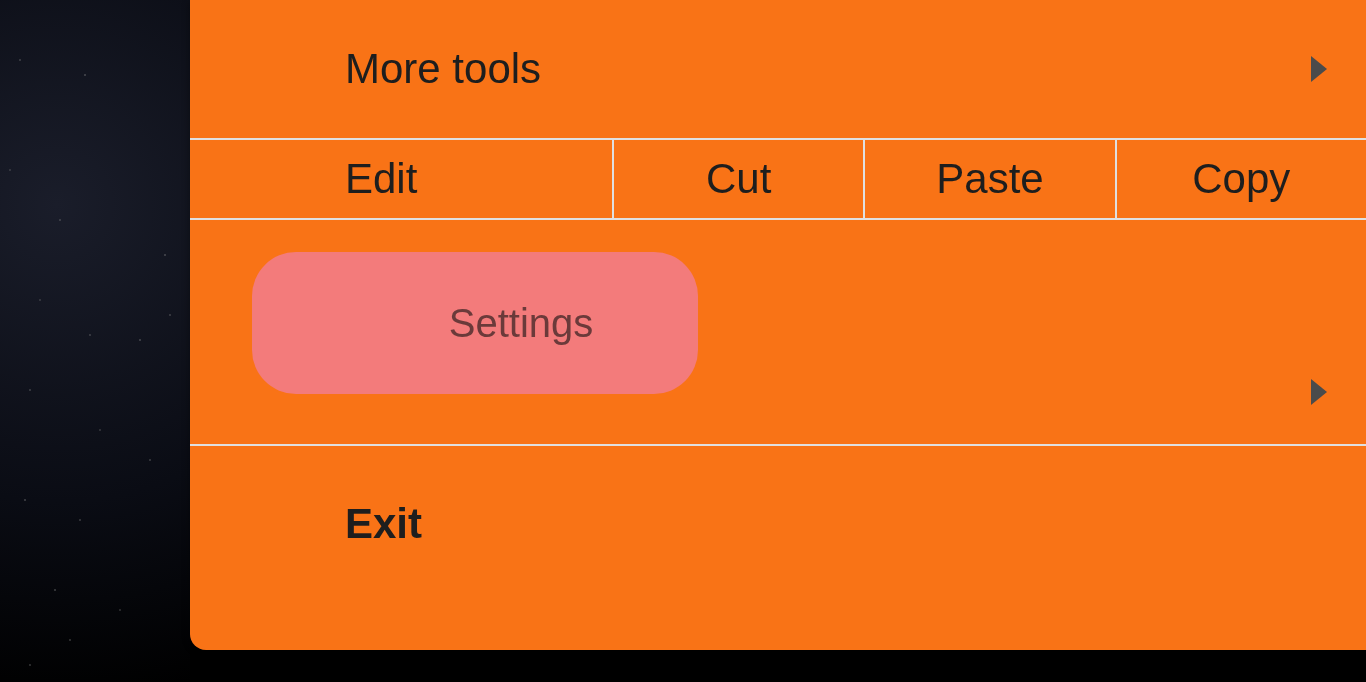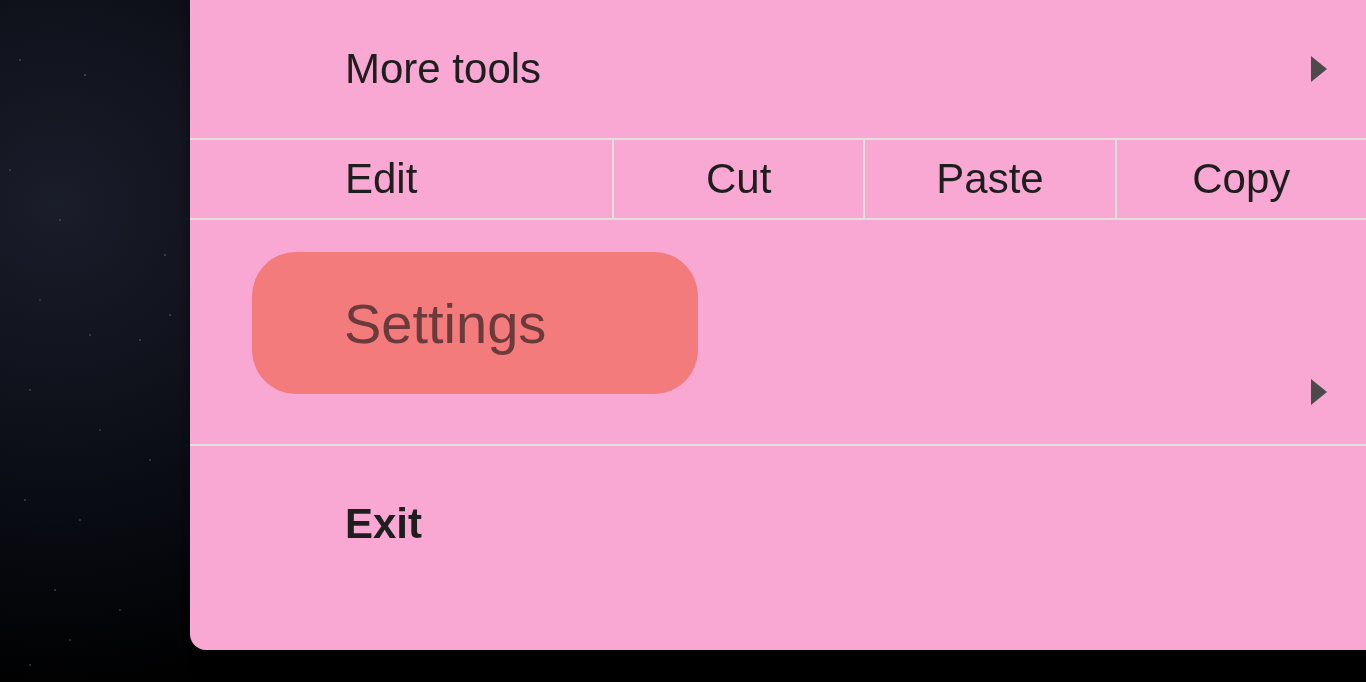--- a/index.html
+++ b/index.html
@@ -54,21 +54,21 @@
       bottom: 0;
       height: 32px;
       background: #000;
     }
     .menu {
       position: absolute;
       left: 190px;
       top: 0;
       right: 0;
       bottom: 32px;
-      background: #f9a8d4;
+      background: #f97316;
       border-bottom-left-radius: 16px;
       box-shadow: -2px 2px 6px rgba(0,0,0,0.25);
       font-size: 42px;
       color: #1e1e1e;
     }
     .menu-item {
       position: relative;
       display: flex;
       align-items: center;
       padding-left: 155px;
@@ -128,21 +128,22 @@
       left: 252px;
       top: 252px;
       width: 446px;
       height: 142px;
       background: #f37b7b;
       border-radius: 44px;
       display: flex;
       align-items: center;
       padding-left: 92px;
       color: #6b3a3a;
-      font-size: 56px;
+      font-size: 40px;
+      justify-content: center;
     }
   </style>
 </head>
 <body>
 
 <div class="dark-bg"></div>
 <div class="bottom-strip"></div>
 
 <div class="menu">
 

